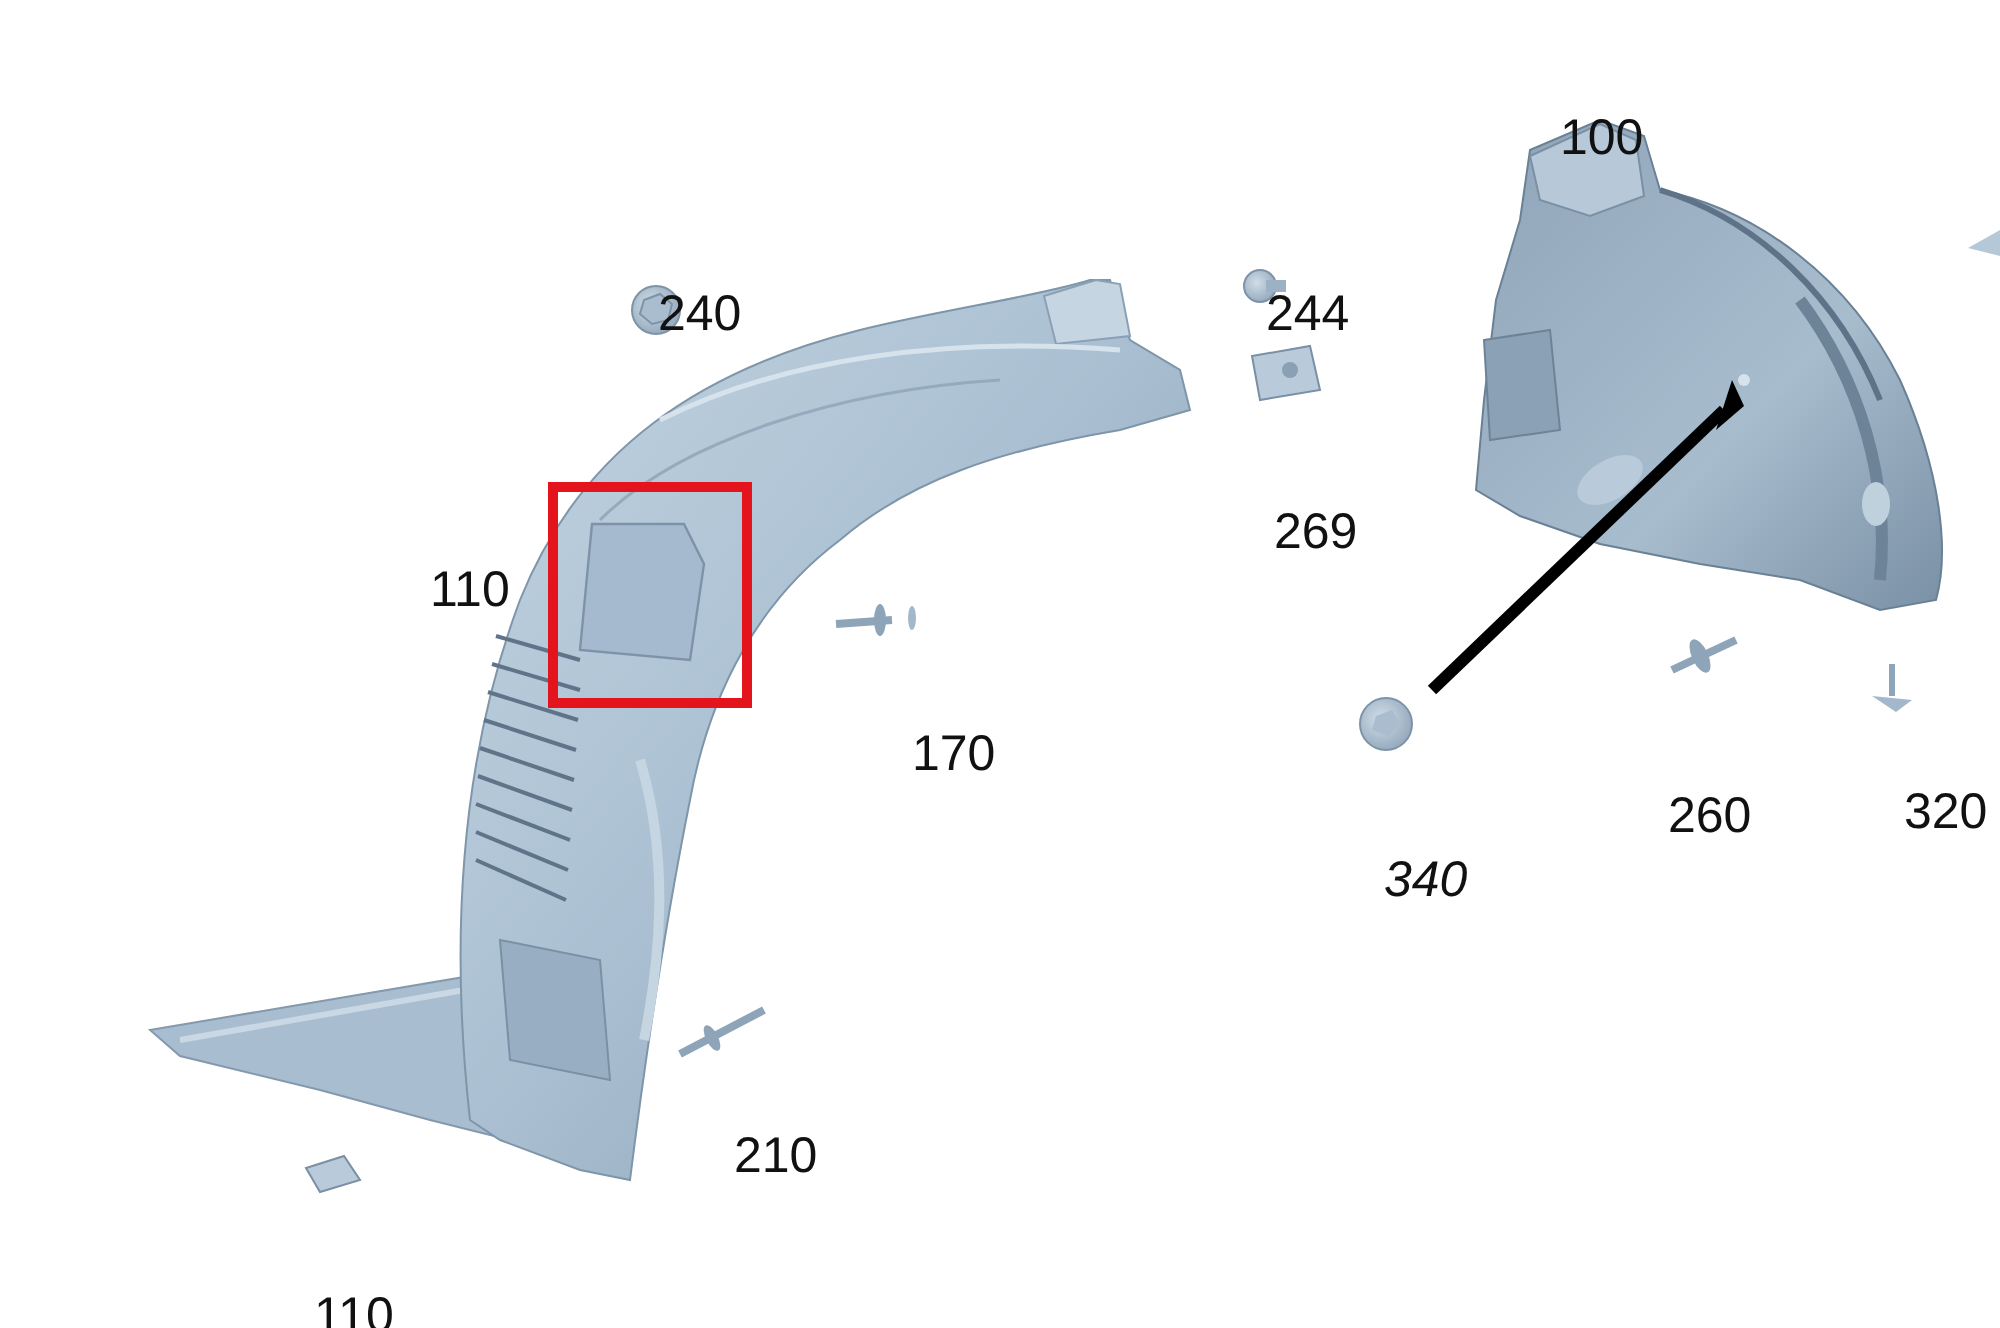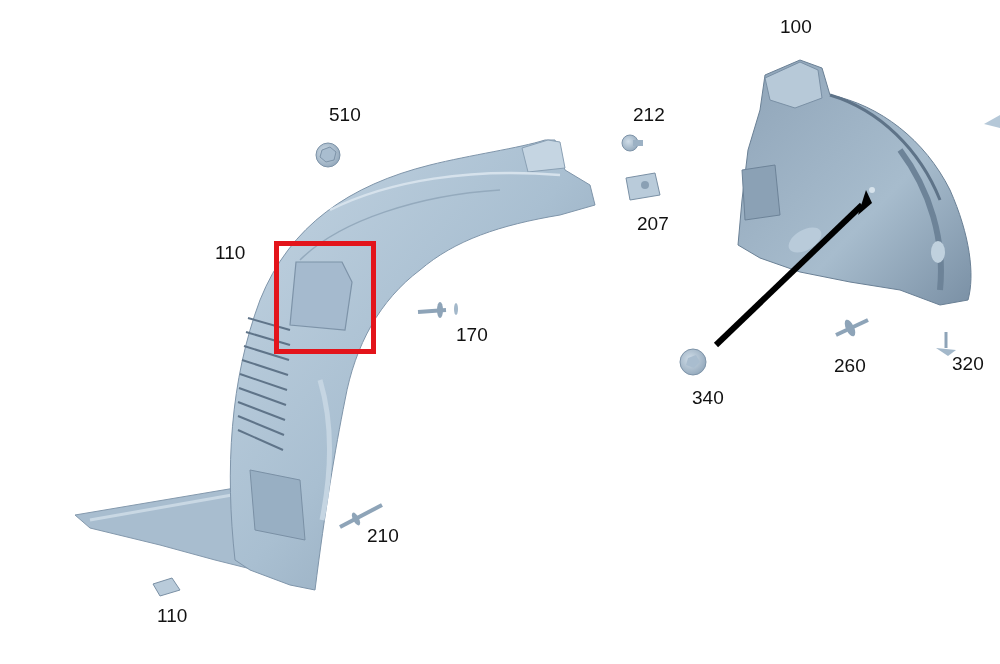--- a/index.html
+++ b/index.html
@@ -1,20 +1,20 @@
 <!DOCTYPE html>
 <html><head>
 <meta charset="utf-8">
 <style>
   html, body { margin:0; padding:0; background:#ffffff; }
   body { width:1000px; height:664px; position:relative; overflow:hidden;
          font-family:"Liberation Sans", sans-serif; }
   #canvas { position:absolute; left:0; top:0; width:1000px; height:664px; }
-  .callout { position:absolute; font-size:19px; color:#111111; line-height:1;
-             font-family:"Liberation Sans", sans-serif; white-space:nowrap; }
+  .callout { position:absolute; font-size:25px; color:#111111; line-height:1;
+             font-family:"Liberation Sans", sans-serif; white-space:nowrap;margin-top:40px; }
   .highlight { position:absolute; border:5px solid #e3141b; box-sizing:border-box; }
 </style>
 </head>
 <body>
 
 <svg id="canvas" viewBox="0 0 1000 664" xmlns="http://www.w3.org/2000/svg">
   <defs>
     <linearGradient id="gLiner" x1="0" y1="0" x2="1" y2="1">
       <stop offset="0" stop-color="#c3d4e2"></stop>
       <stop offset="0.5" stop-color="#a9bfd1"></stop>
@@ -114,21 +114,21 @@
   <g>
     <line x1="946" y1="332" x2="946" y2="348" stroke="#8ea4b8" stroke-width="3"></line>
     <path d="M936,348 L956,350 L948,356 Z" fill="#a3b8ca"></path>
   </g>
 </svg>
 
 <div class="highlight" style="left:274px; top:241px; width:102px; height:113px;"></div>
 
 <div class="callout" style="left:780px; top:17px;">100</div>
 <div class="callout" style="left:215px; top:243px;">110</div>
-<div class="callout" style="left:637px; top:214px;">207</div>
+<div class="callout" style="left:637px; top:214px;">269</div>
 <div class="callout" style="left:157px; top:606px;">110</div>
-<div class="callout" style="left:633px; top:105px;">212</div>
+<div class="callout" style="left:633px; top:105px;">244</div>
 <div class="callout" style="left:456px; top:325px;text-align:right;">170</div>
 <div class="callout" style="left:367px; top:526px;">210</div>
 <div class="callout" style="left:834px; top:356px;">260</div>
 <div class="callout" style="left:952px; top:354px;text-align:right;">320</div>
-<div class="callout" style="left:329px; top:105px;">510</div>
-<div class="callout" style="left:692px; top:388px;">340</div>
+<div class="callout" style="left:329px; top:105px;">240</div>
+<div class="callout" style="left:692px; top:388px;font-style:italic;">340</div>
 
 </body></html>

